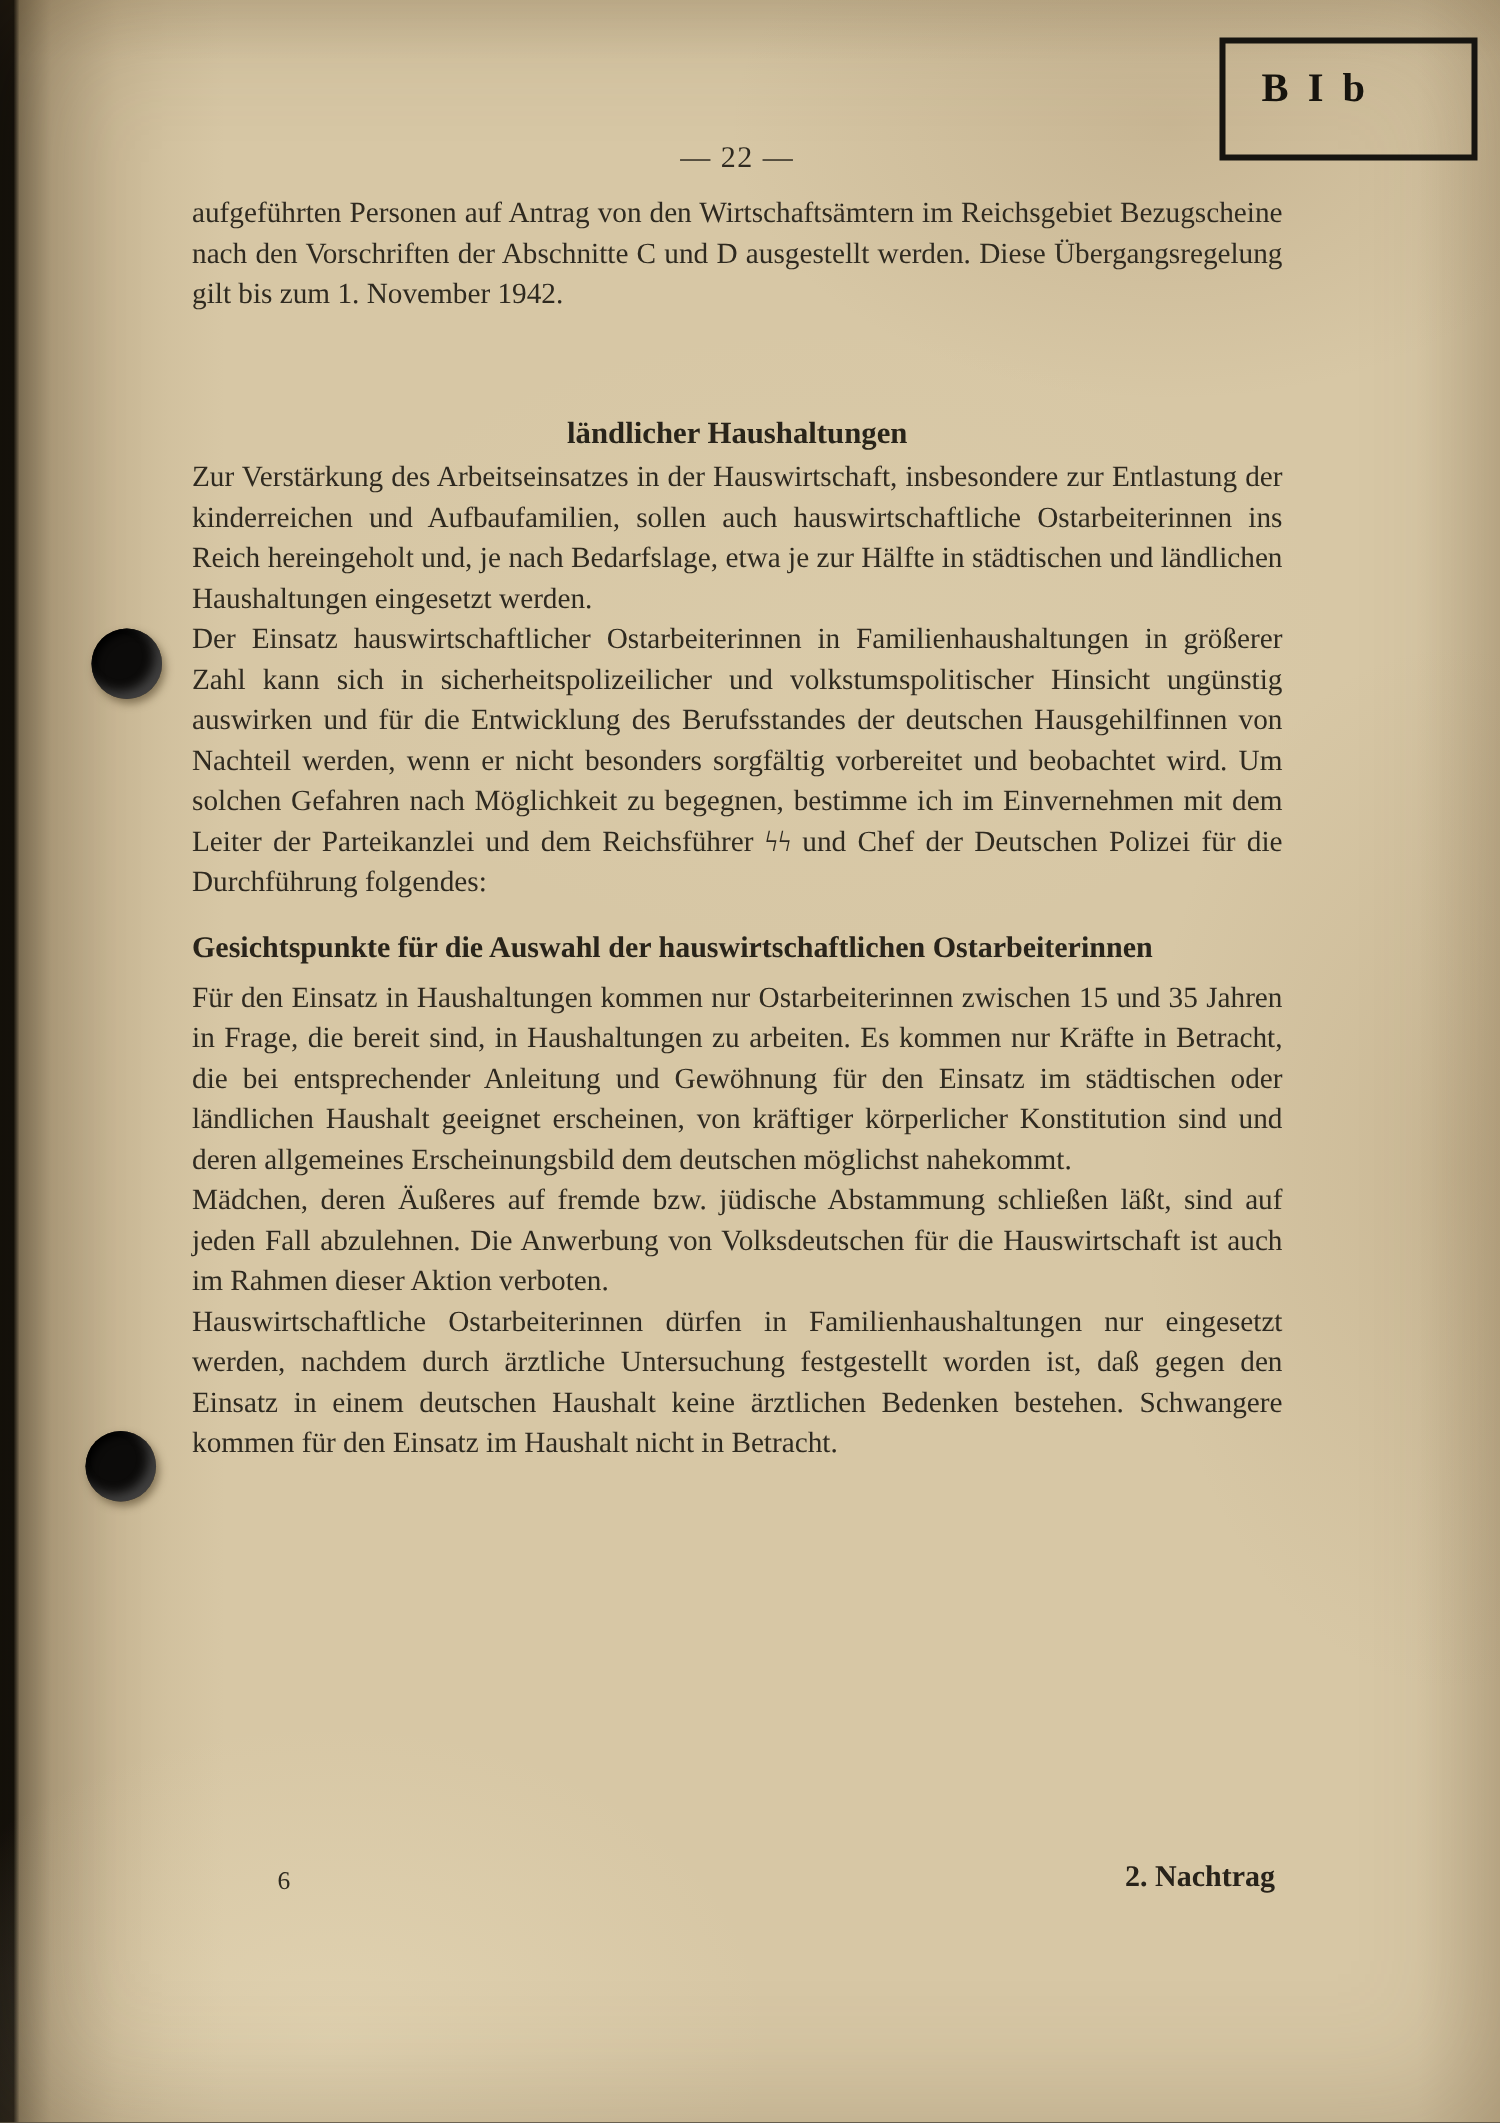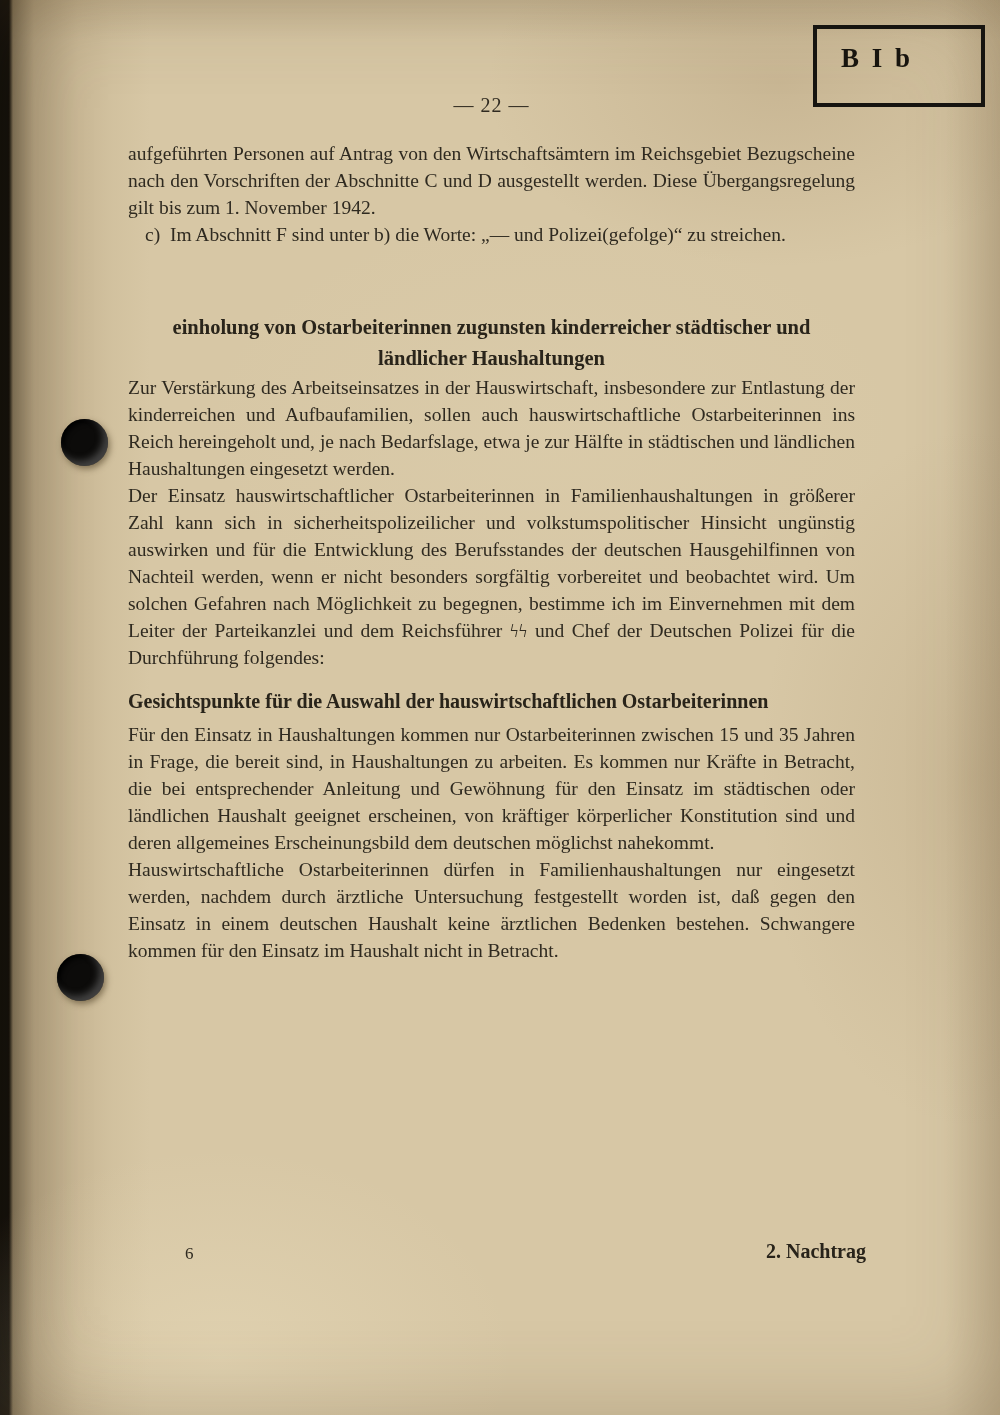--- a/index.html
+++ b/index.html
@@ -61,21 +61,21 @@
   .page-number {
     position:absolute;
     top:94px; left:128px; width:727px;
     text-align:center;
     font-size:20px;
     letter-spacing:1px;
   }
 
   .textcol {
     position:absolute;
-    left:128px; top:140px; width:727px;
+    left:128px; top:129px; width:727px;
     font-size:19.5px;
     line-height:27px;
     text-align:justify;
   }
   .textcol p { margin:0; }
 
   .para-indent { margin-left:47px; }
 
   .item-c {
     margin-top:13px;
@@ -110,21 +110,21 @@
     color:#29241a;
   }
 
   .footer-page {
     position:absolute;
     left:185px; top:1244px;
     font-size:17px;
   }
   .footer-label {
     position:absolute;
-    right:134px; top:1240px;
+    right:150px; top:1240px;
     font-weight:bold;
     font-size:20px;
     color:#28231a;
   }
 </style>
 </head>
 <body>
 
 <div class="page">
 
@@ -134,34 +134,33 @@
   <div class="corner-box">
     <div class="mark">B I b</div>
   </div>
 
   <div class="page-number">— 22 —</div>
 
   <div class="textcol">
 
     <p class="para-indent">aufgeführten Personen auf Antrag von den Wirtschaftsämtern im Reichsgebiet Bezugscheine nach den Vorschriften der Abschnitte C und D ausgestellt werden. Diese Übergangsregelung gilt bis zum 1. November 1942.</p>
 
-    <p class="item-c"><span>c)</span>&nbsp;&nbsp;<span>Im Abschnitt F sind unter b) die Worte: „— und Polizei(gefolge)“ zu streichen.</span></p>
 
     <div class="decree-title">
-      <div>einholung von Ostarbeiterinnen zugunsten kinderreicher städtischer und</div>
       <div>ländlicher Haushaltungen</div>
     </div>
 
 
     <p class="body-para first-body-para">Zur Verstärkung des Arbeitseinsatzes in der Hauswirtschaft, insbesondere zur Entlastung der kinderreichen und Aufbaufamilien, sollen auch hauswirtschaftliche Ostarbeiterinnen ins Reich hereingeholt und, je nach Bedarfslage, etwa je zur Hälfte in städtischen und ländlichen Haushaltungen eingesetzt werden.</p>
     <p class="body-para">Der Einsatz hauswirtschaftlicher Ostarbeiterinnen in Familienhaushaltungen in größerer Zahl kann sich in sicherheitspolizeilicher und volkstumspolitischer Hinsicht ungünstig auswirken und für die Entwicklung des Berufsstandes der deutschen Hausgehilfinnen von Nachteil werden, wenn er nicht besonders sorgfältig vorbereitet und beobachtet wird. Um solchen Gefahren nach Möglichkeit zu begegnen, bestimme ich im Einvernehmen mit dem Leiter der Parteikanzlei und dem Reichsführer ϟϟ und Chef der Deutschen Polizei für die Durchführung folgendes:</p>
 
     <div class="section-heading">Gesichtspunkte für die Auswahl der hauswirtschaftlichen Ostarbeiterinnen</div>
 
     <p class="body-para" style="margin-top:6px;">Für den Einsatz in Haushaltungen kommen nur Ostarbeiterinnen zwischen 15 und 35 Jahren in Frage, die bereit sind, in Haushaltungen zu arbeiten. Es kommen nur Kräfte in Betracht, die bei entsprechender Anleitung und Gewöhnung für den Einsatz im städtischen oder ländlichen Haushalt geeignet erscheinen, von kräftiger körperlicher Konstitution sind und deren allgemeines Erscheinungsbild dem deutschen möglichst nahekommt.</p>
+    <p class="body-para">Mädchen, deren Äußeres auf fremde bzw. jüdische Abstammung schließen läßt, sind auf jeden Fall abzulehnen. Die Anwerbung von Volksdeutschen für die Hauswirtschaft ist auch im Rahmen dieser Aktion verboten.</p>
     <p class="body-para">Hauswirtschaftliche Ostarbeiterinnen dürfen in Familienhaushaltungen nur eingesetzt werden, nachdem durch ärztliche Untersuchung festgestellt worden ist, daß gegen den Einsatz in einem deutschen Haushalt keine ärztlichen Bedenken bestehen. Schwangere kommen für den Einsatz im Haushalt nicht in Betracht.</p>
 
   </div>
 
   <div class="footer-page">6</div>
   <div class="footer-label">2. Nachtrag</div>
 
 </div>
 
 </body></html>

